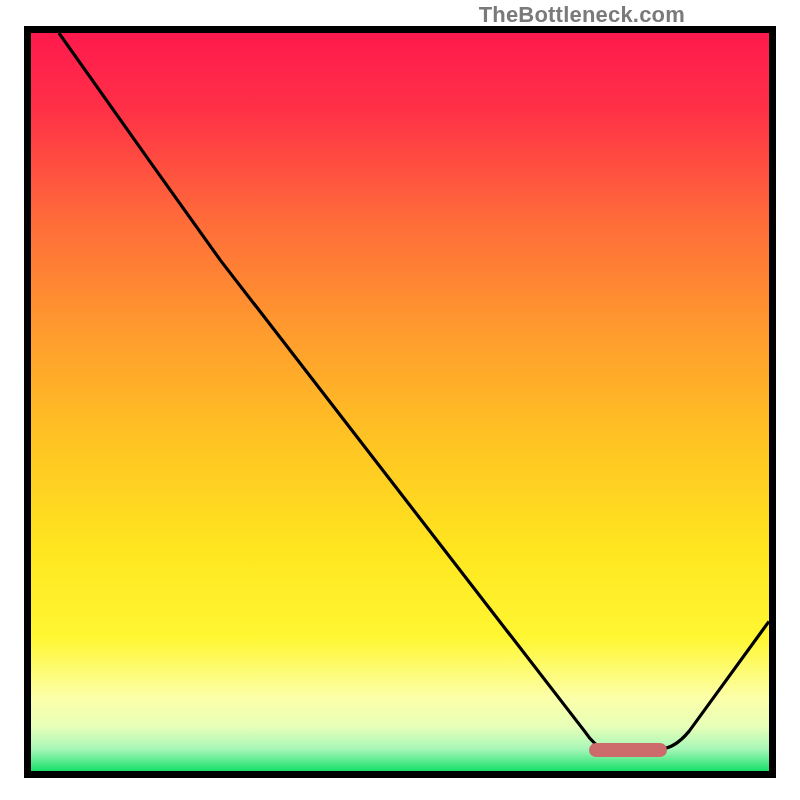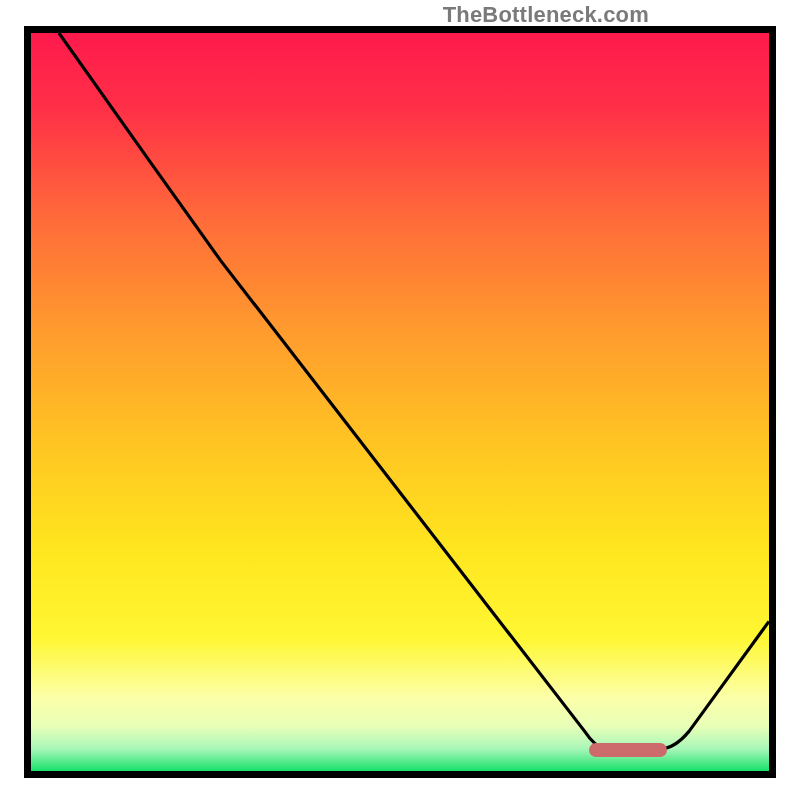--- a/index.html
+++ b/index.html
@@ -7,20 +7,21 @@
     padding: 0;
     width: 800px;
     height: 800px;
     overflow: hidden;
     background: #fff;
   }
   .container {
     position: relative;
     width: 659px;
     height: 800px;
+    padding-left: 36px;
   }
   .watermark {
     position: absolute;
     top: 2px;
     right: 10px;
     font-family: Arial, Helvetica, sans-serif;
     font-size: 22px;
     font-weight: bold;
     color: #7a7a7a;
     letter-spacing: 0.2px;

